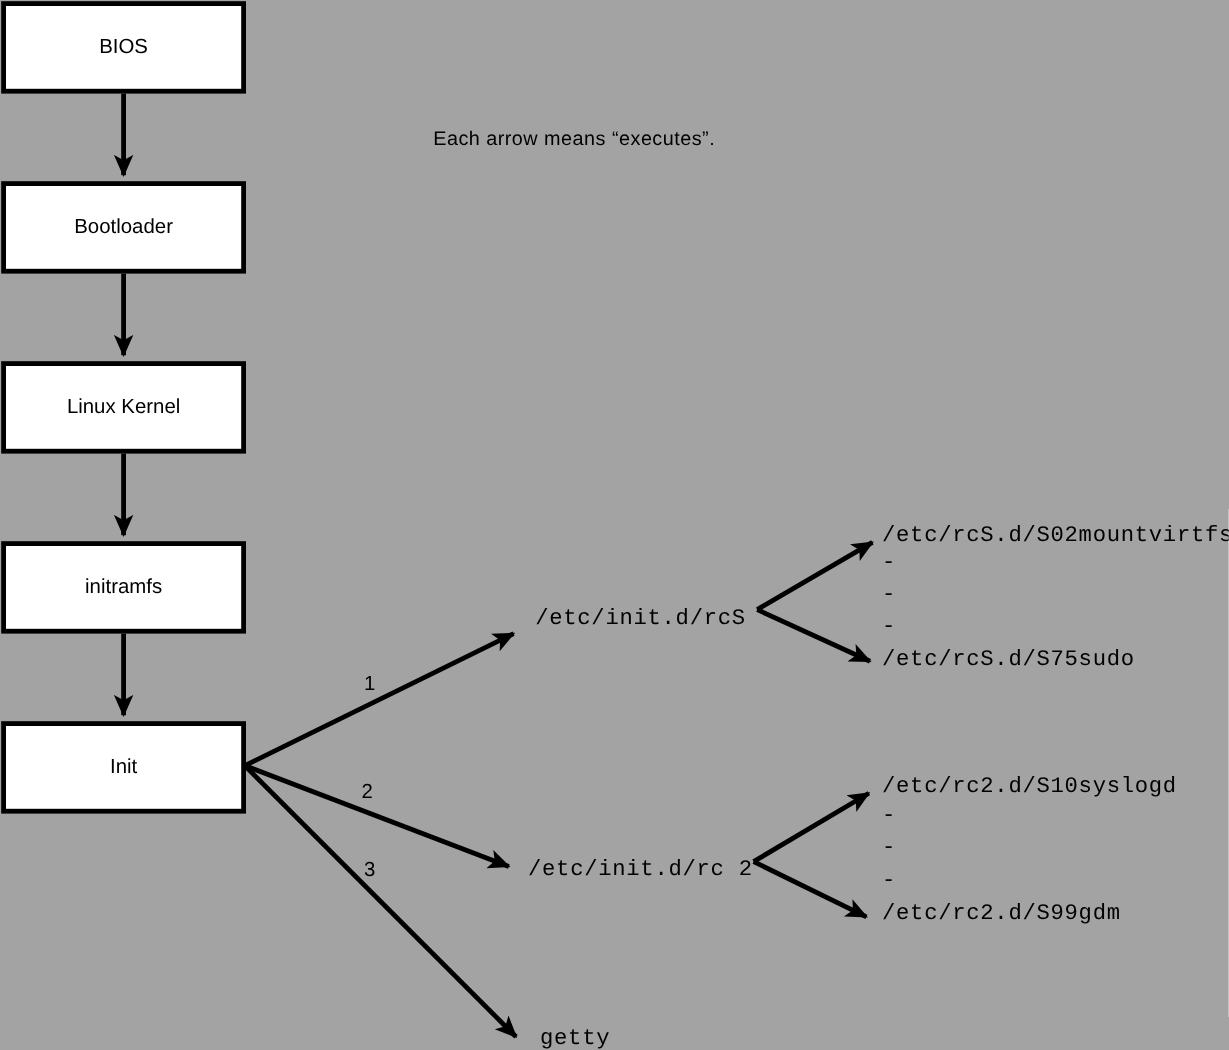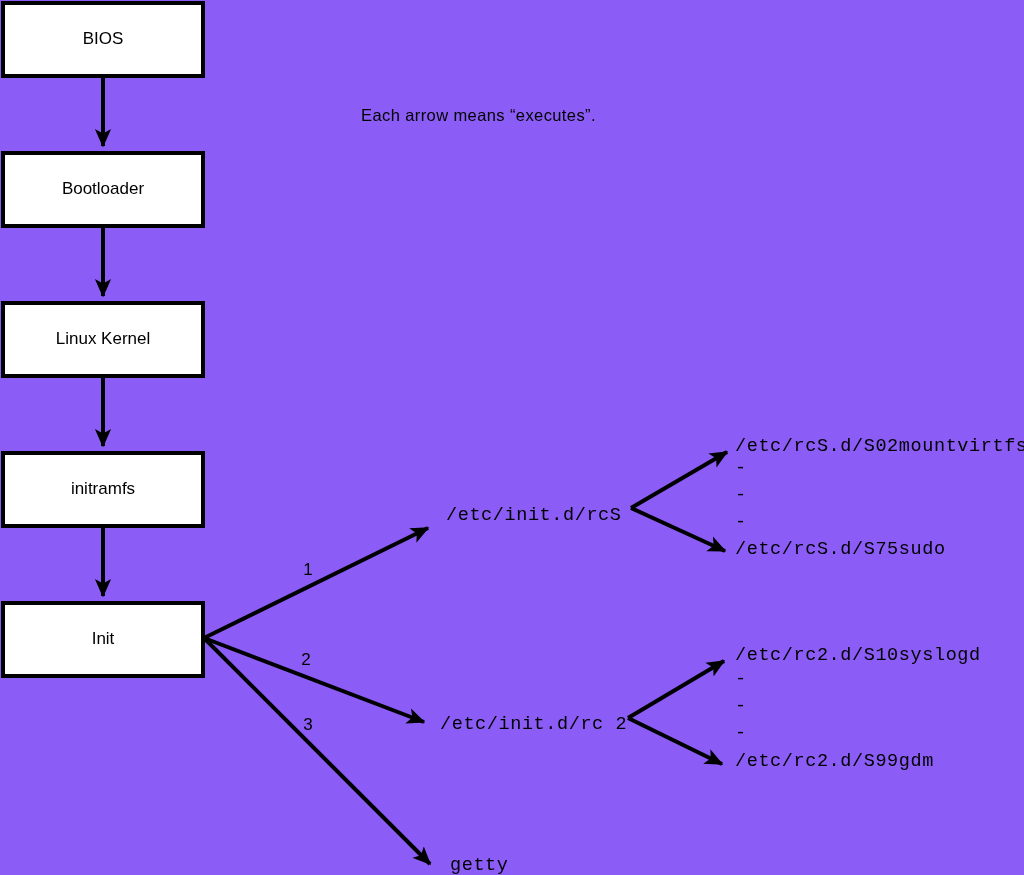--- a/index.html
+++ b/index.html
@@ -10,21 +10,21 @@
   body {
     width: 1024px;
     height: 875px;
     font-family: "Liberation Sans", sans-serif;
     overflow: hidden;
   }
   #diagram-root {
     position: relative;
     width: 1024px;
     height: 875px;
-    background: #8b5cf6;
+    background: #a3a3a3;
   }
   svg#boot-diagram {
     display: block;
     width: 1024px;
     height: 875px;
   }
   .box-rect {
     fill: #ffffff;
     stroke: #000000;
     stroke-width: 4;

